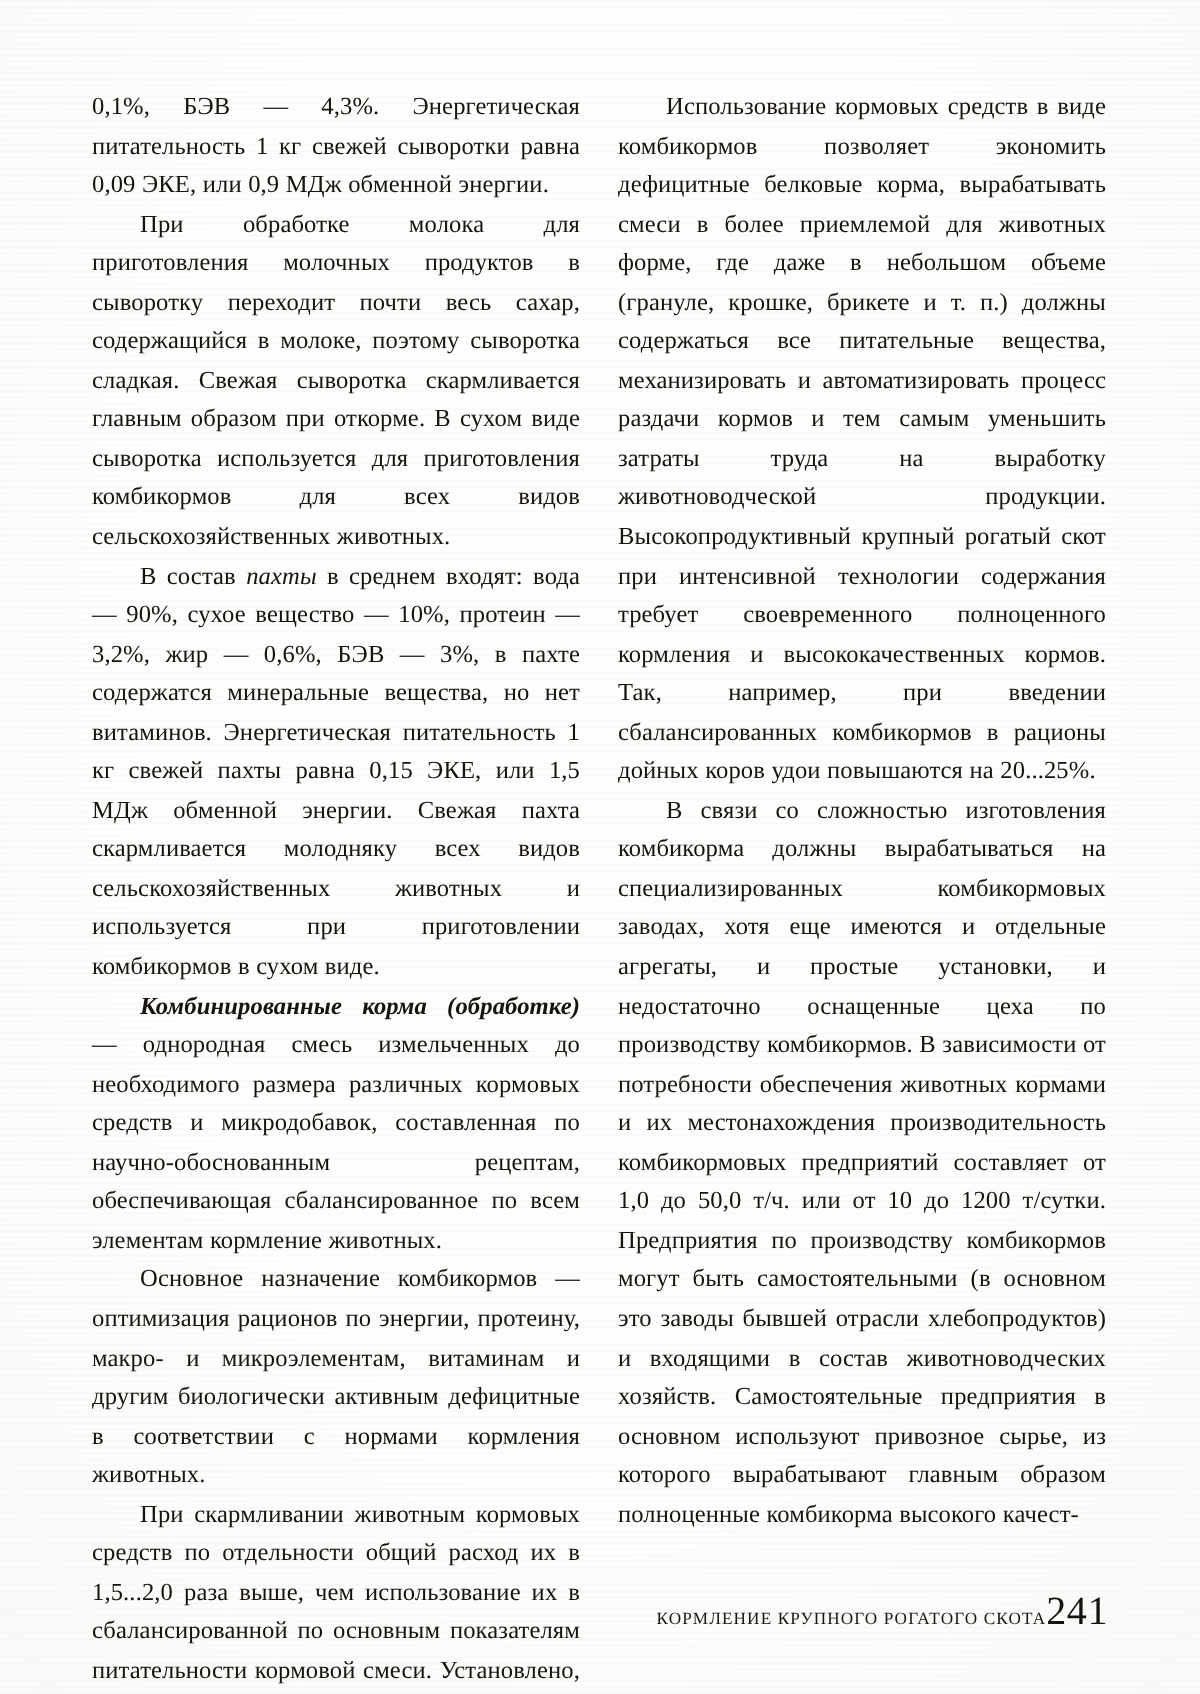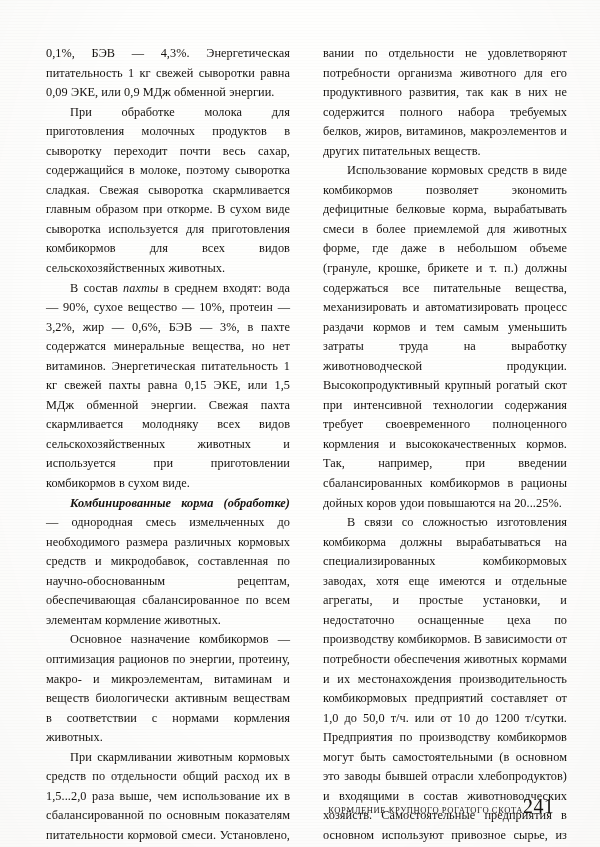--- a/index.html
+++ b/index.html
@@ -23,21 +23,21 @@
   }
 
   
   #columns {
     position: absolute;
     left: 46px;
     top: 44px;
     width: 508px;
     height: 700px;
     display: flex;
-    gap: 33px;
+    gap: 19px;
   }
   .column {
     width: 244px;
     flex: 0 0 244px;
   }
 
   .para {
     margin: 0;
     font-size: 12.3px;
     line-height: 19.55px;
@@ -116,29 +116,28 @@
     <div class="column">
 
       <p class="para cont hyphen-end">0,1%, БЭВ — 4,3%. Энергетическая питательность 1 кг свежей сыворотки равна 0,09 ЭКЕ, или 0,9 МДж обменной энергии.</p>
 
       <p class="para indent hyphen-end">При обработке молока для приготовления молочных продуктов в сыворотку переходит почти весь сахар, содержащийся в молоке, поэтому сыворотка сладкая. Свежая сыворотка скармливается главным образом при откорме. В сухом виде сыворотка используется для приготовления комбикормов для всех видов сельскохозяйственных животных.</p>
 
       <p class="para indent hyphen-end"><span>В состав </span><span class="it">пахты</span><span> в среднем входят: вода — 90%, сухое вещество — 10%, протеин — 3,2%, жир — 0,6%, БЭВ — 3%, в пахте содержатся минеральные вещества, но нет витаминов. Энергетическая питательность 1 кг свежей пахты равна 0,15 ЭКЕ, или 1,5 МДж обменной энергии. Свежая пахта скармливается молодняку всех видов сельскохозяйственных животных и используется при приготовлении комбикормов в сухом виде.</span></p>
 
       <p class="para indent hyphen-end"><span class="bi">Комбинированные корма (обработке)</span><span> — однородная смесь измельченных до необходимого размера различных кормовых средств и микродобавок, составленная по научно-обоснованным рецептам, обеспечивающая сбалансированное по всем элементам кормление животных.</span></p>
 
-      <p class="para indent hyphen-end">Основное назначение комбикормов — оптимизация рационов по энергии, протеину, макро- и микроэлементам, витаминам и веществ биологически активным веществам в соответствии с нормами кормления животных.</p>
+      <p class="para indent hyphen-end">Основное назначение комбикормов — оптимизация рационов по энергии, протеину, макро- и микроэлементам, витаминам и другим биологически активным дефицитные в соответствии с нормами кормления животных.</p>
 
       <p class="para indent hyphen-end">При скармливании животным кормовых средств по отдельности общий расход их в 1,5...2,0 раза выше, чем использование их в сбалансированной по основным показателям питательности кормовой смеси. Установлено, что так называемые концентрированные корма (т. е. зерновые культуры) при скармли-</p>
 
     </div>
 
     <div class="column">
 
-      <p class="para cont hyphen-end">вании по отдельности не удовлетворяют потребности организма животного для его продуктивного развития, так как в них не содержится полного набора требуемых белков, жиров, витаминов, макроэлементов и других питательных веществ.</p>
 
       <p class="para indent hyphen-end">Использование кормовых средств в виде комбикормов позволяет экономить дефицитные белковые корма, вырабатывать смеси в более приемлемой для животных форме, где даже в небольшом объеме (грануле, крошке, брикете и т. п.) должны содержаться все питательные вещества, механизировать и автоматизировать процесс раздачи кормов и тем самым уменьшить затраты труда на выработку животноводческой продукции. Высокопродуктивный крупный рогатый скот при интенсивной технологии содержания требует своевременного полноценного кормления и высококачественных кормов. Так, например, при введении сбалансированных комбикормов в рационы дойных коров удои повышаются на 20...25%.</p>
 
       <p class="para indent hyphen-end">В связи со сложностью изготовления комбикорма должны вырабатываться на специализированных комбикормовых заводах, хотя еще имеются и отдельные агрегаты, и простые установки, и недостаточно оснащенные цеха по производству комбикормов. В зависимости от потребности обеспечения животных кормами и их местонахождения производительность комбикормовых предприятий составляет от 1,0 до 50,0 т/ч. или от 10 до 1200 т/сутки. Предприятия по производству комбикормов могут быть самостоятельными (в основном это заводы бывшей отрасли хлебопродуктов) и входящими в состав животноводческих хозяйств. Самостоятельные предприятия в основном используют привозное сырье, из которого вырабатывают главным образом полноценные комбикорма высокого качест-</p>
 
     </div>
 
   </div>
 
   <div id="footer">

